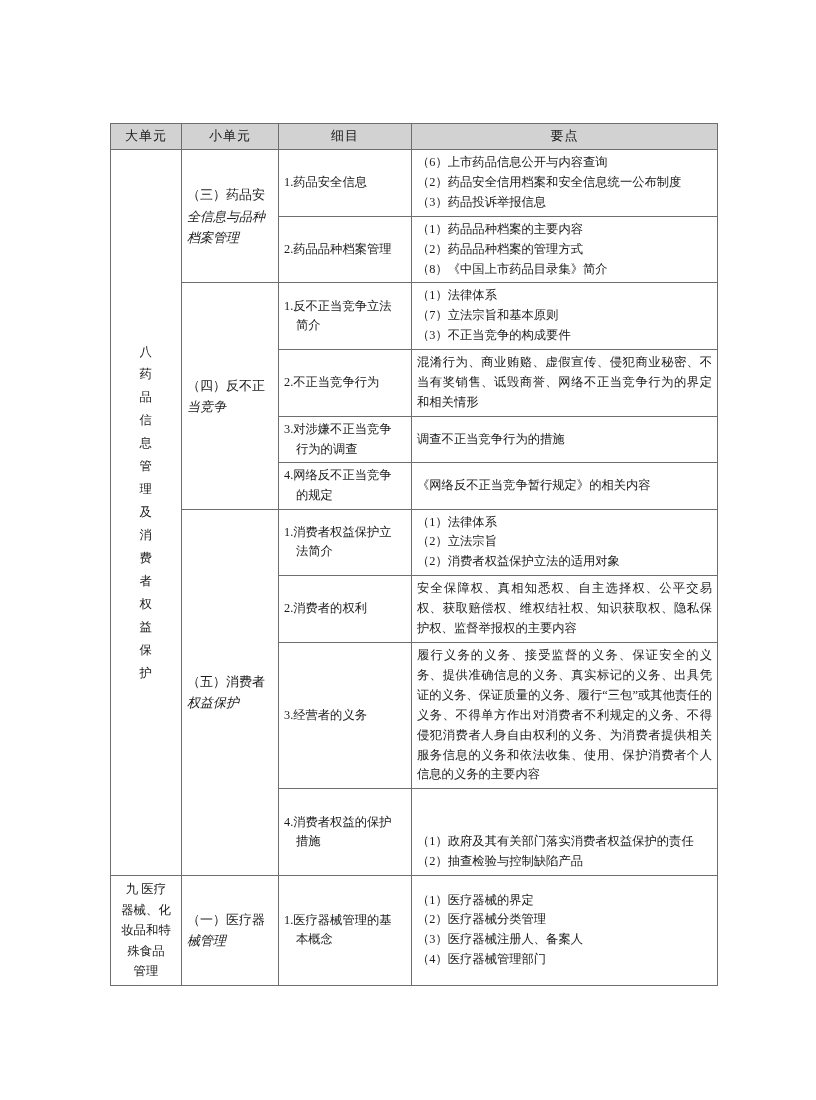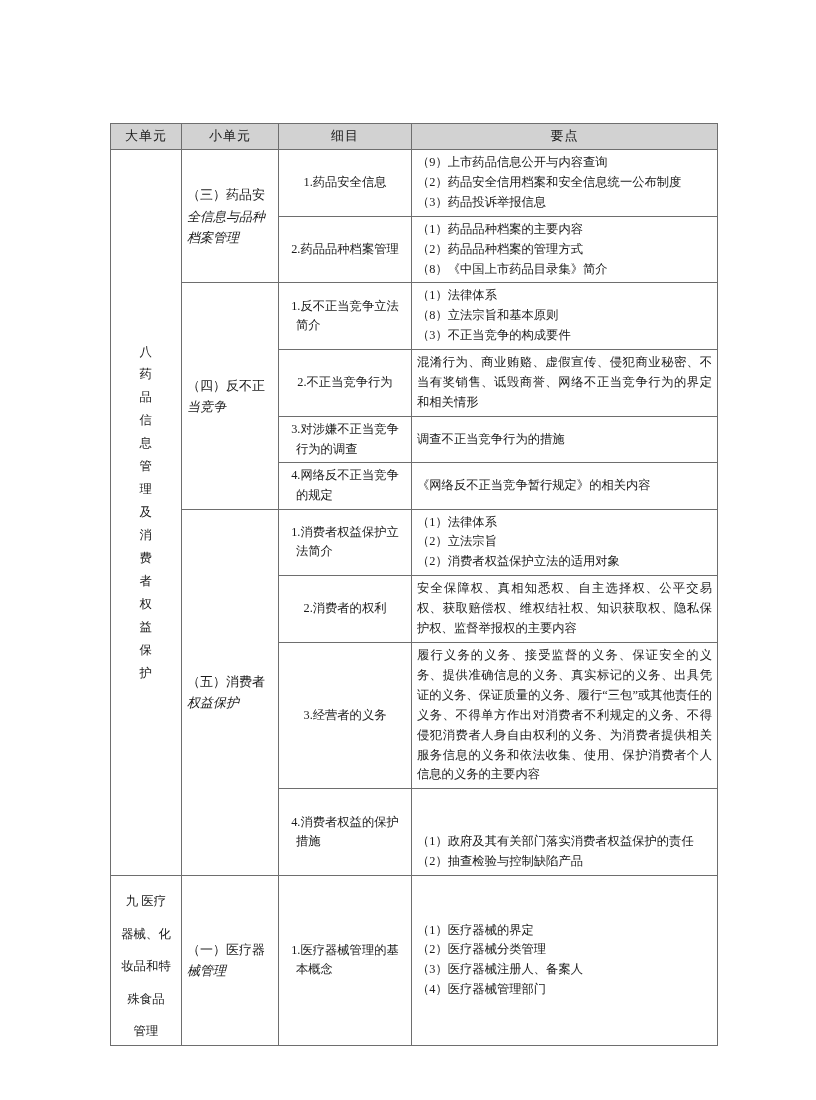--- a/index.html
+++ b/index.html
@@ -75,21 +75,21 @@
     letter-spacing: 0.5px;
   }
   .vstack .ch { display: block; }
 
   
   .bigwrap {
     text-align: center;
     font-size: 12.4px;
     line-height: 1.65;
   }
-  .bigwrap .ln { display: block; white-space: nowrap; margin-top: 12px; }
+  .bigwrap .ln { display: block; white-space: nowrap; }
 
   
   .subunit {
     font-size: 13px;
     line-height: 1.65;
     text-align: left;
   }
   .subunit .jline {
     display: flex;
     justify-content: space-between;
@@ -97,21 +97,21 @@
   }
   .subunit .rest { display: block; font-style: italic; }
 
   
   .detail {
     font-size: 12.3px;
     line-height: 1.6;
     text-align: left;
     text-indent: 0;
   }
-  .detail .l1 { display: block; text-align: center; }
+  .detail .l1 { display: block; }
   .detail .l2 { display: block; padding-left: 12px; }
 
   
   .points {
     font-size: 12.3px;
     line-height: 1.62;
     text-align: left;
   }
   .points .p { display: block; }
   .points .para {
@@ -170,21 +170,21 @@
             <span>（三）药品安</span>
           </span>
           <span class="rest">全信息与品种</span>
           <span class="rest">档案管理</span>
         </td>
 
         <td class="detail">
           <span class="l1">1.药品安全信息</span>
         </td>
         <td class="points">
-          <span class="p">（9）上市药品信息公开与内容查询</span>
+          <span class="p">（6）上市药品信息公开与内容查询</span>
           <span class="p">（2）药品安全信用档案和安全信息统一公布制度</span>
           <span class="p">（3）药品投诉举报信息</span>
         </td>
       </tr>
 
       <tr>
         <td class="detail">
           <span class="l1">2.药品品种档案管理</span>
         </td>
         <td class="points">
@@ -200,21 +200,21 @@
             <span>（四）反不正</span>
           </span>
           <span class="rest">当竞争</span>
         </td>
         <td class="detail">
           <span class="l1">1.反不正当竞争立法</span>
           <span class="l2">简介</span>
         </td>
         <td class="points">
           <span class="p">（1）法律体系</span>
-          <span class="p">（8）立法宗旨和基本原则</span>
+          <span class="p">（7）立法宗旨和基本原则</span>
           <span class="p">（3）不正当竞争的构成要件</span>
         </td>
       </tr>
 
       <tr>
         <td class="detail">
           <span class="l1">2.不正当竞争行为</span>
         </td>
         <td class="points">
           <span class="para">混淆行为、商业贿赂、虚假宣传、侵犯商业秘密、不当有奖销售、诋毁商誉、网络不正当竞争行为的界定和相关情形</span>

